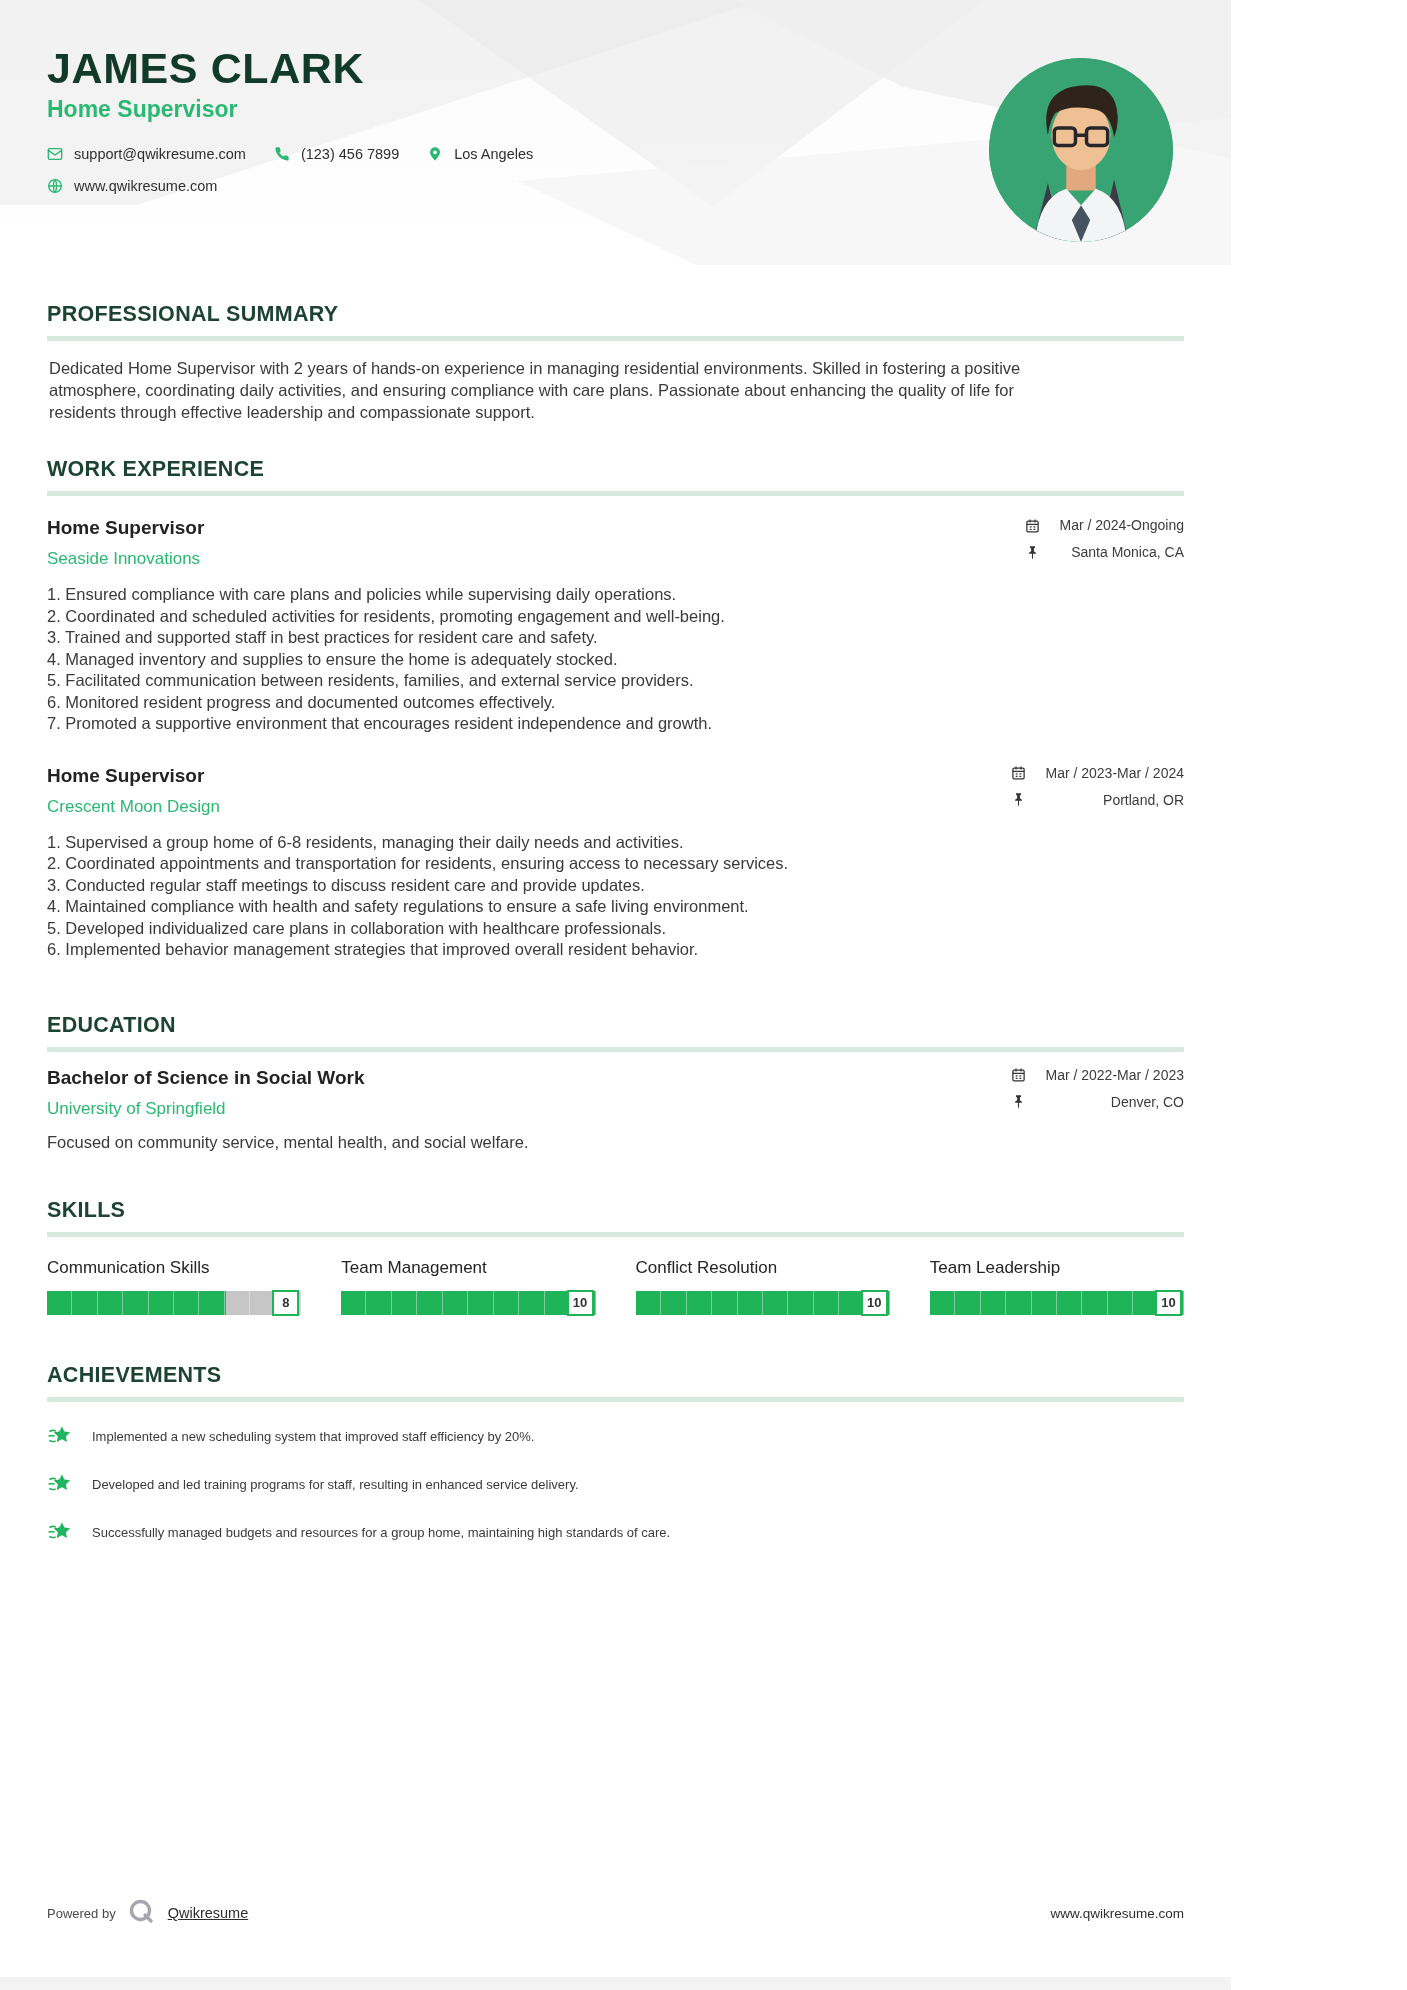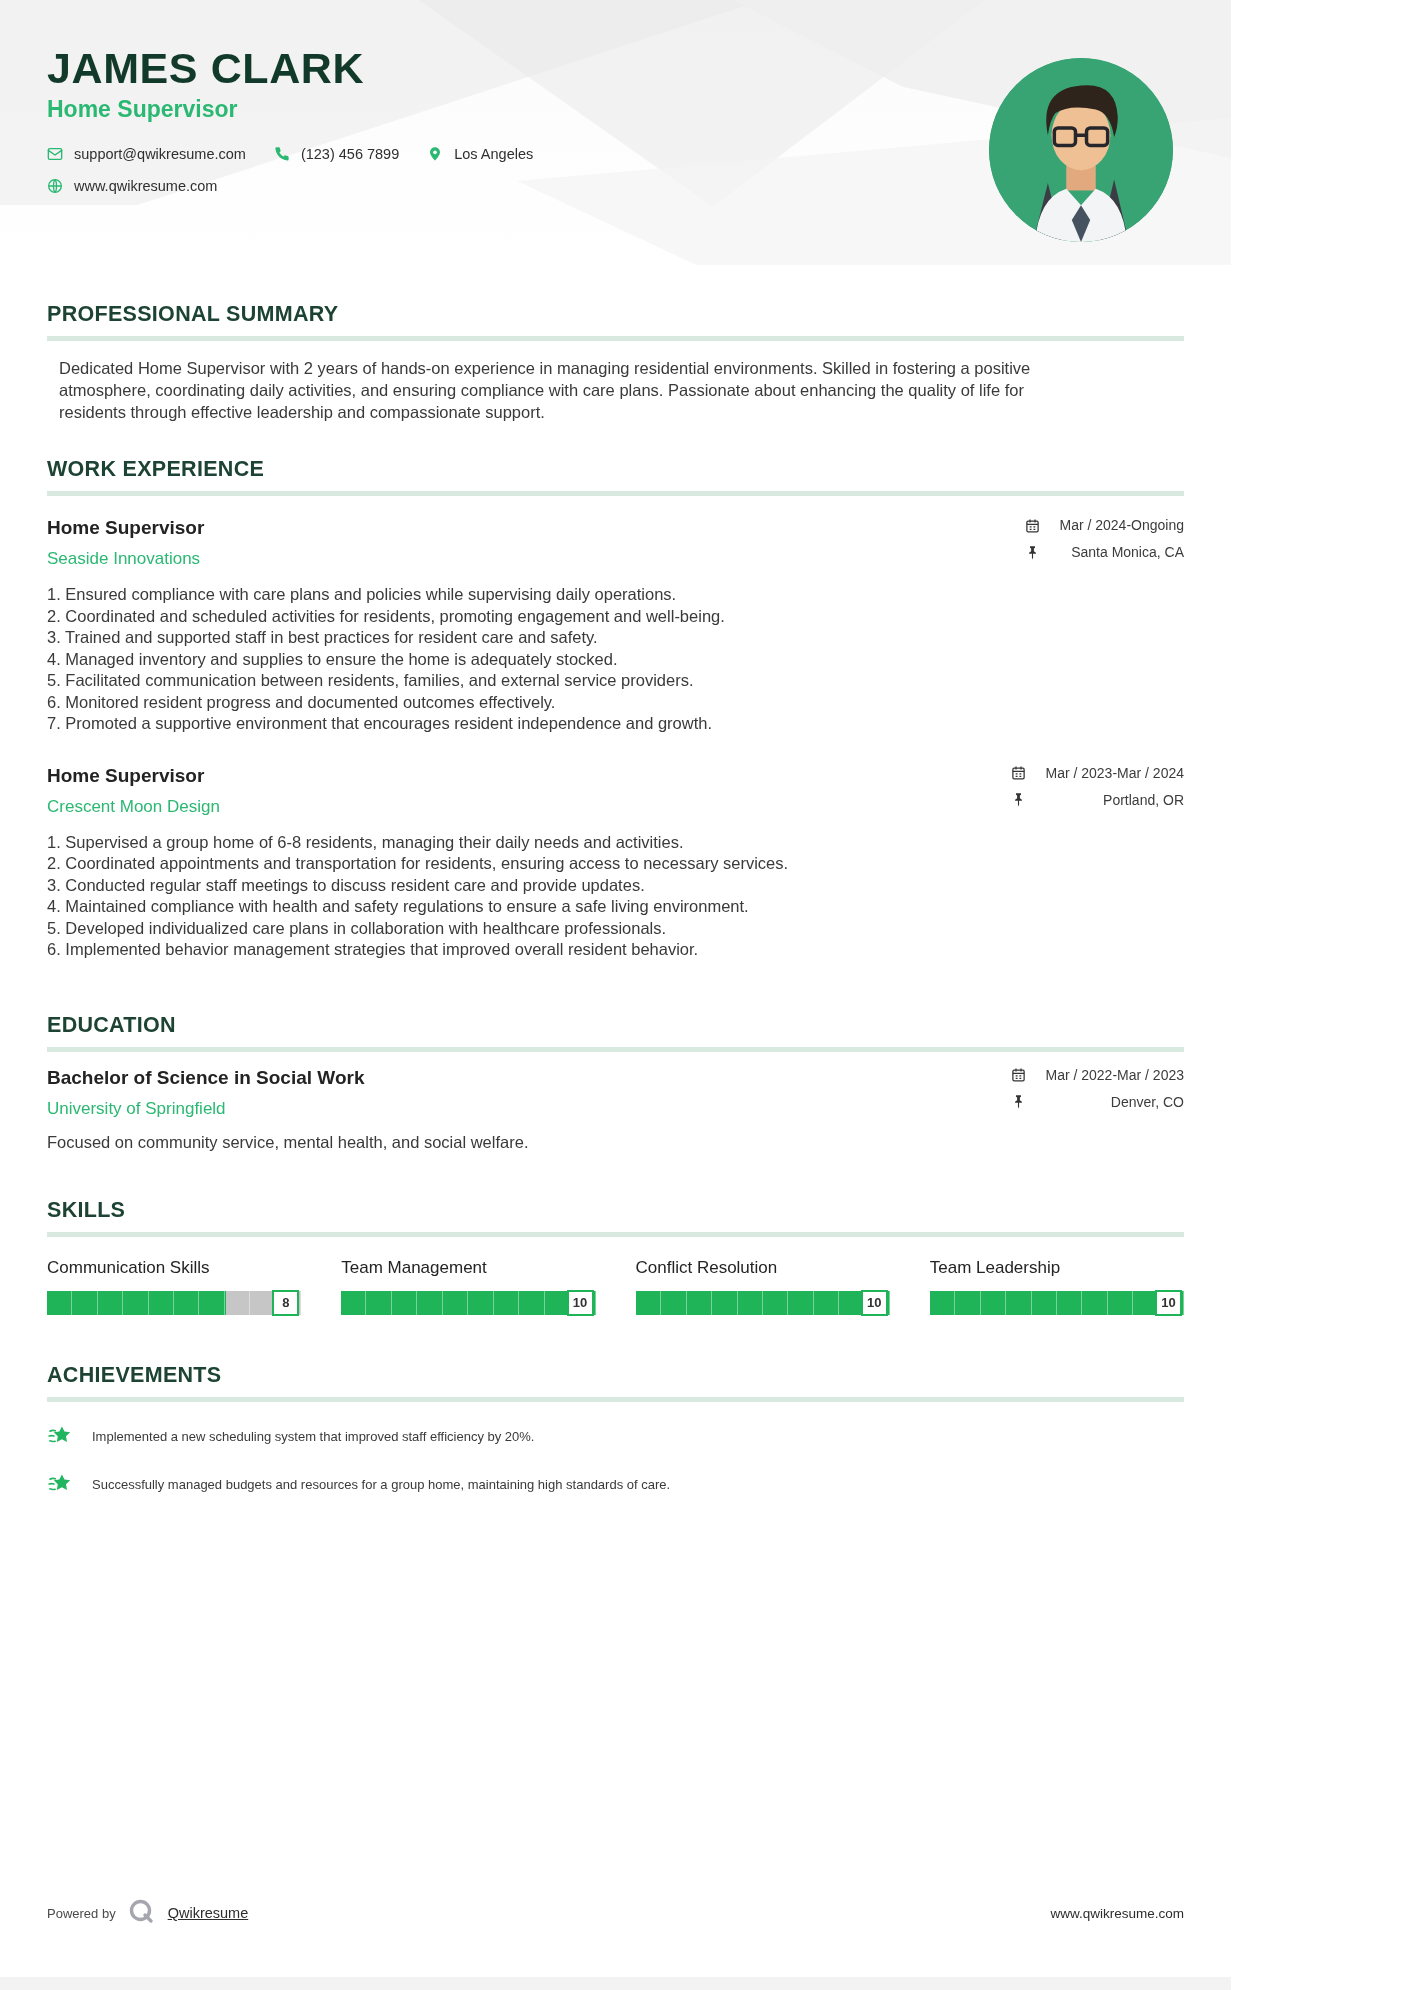--- a/index.html
+++ b/index.html
@@ -30,21 +30,21 @@
   .contact-item{display:inline-flex;align-items:center;gap:11px;}
   .contact-item svg{width:16px;height:16px;flex:0 0 auto;}
   .avatar{position:absolute;top:58px;right:58px;width:184px;height:184px;border-radius:50%;overflow:hidden;background:#38a474;}
   .avatar svg{width:100%;height:100%;display:block;}
 
   
   .content{position:relative;padding:0 47px;}
   .section-heading{margin:0;font-size:21.5px;font-weight:800;letter-spacing:.3px;color:var(--heading);}
   .divider{height:5px;background:var(--divider);margin-top:9px;}
   .summary-section{margin-top:37px;}
-  .summary-text{margin:17px 12px 0;font-size:16.5px;line-height:1.32;color:var(--body);max-width:1035px;}
+  .summary-text{margin:17px 2px 0;font-size:16.5px;line-height:1.32;color:var(--body);max-width:1035px;}
 
   .experience-section{margin-top:34px;}
   .job{margin-top:21px;}
   .job + .job{margin-top:30px;}
   .job-head{display:flex;justify-content:space-between;align-items:flex-start;}
   .job-title{font-size:19px;font-weight:700;color:#232323;}
   .job-company{margin-top:10px;font-size:17px;font-weight:500;color:var(--accent);}
   .job-meta{text-align:right;font-size:14px;color:#3c3c3c;}
   .meta-line{display:flex;justify-content:space-between;align-items:center;gap:19px;}
   .meta-line + .meta-line{margin-top:11px;}
@@ -296,20 +296,27 @@
       <div class="divider"></div>
       <div class="achv-list" id="achievements">
   <div class="achv-item">
     <svg viewBox="0 0 28 28">
       <path d="M15.5 3.5l2.6 5.3 5.9.9-4.3 4.1 1 5.9-5.2-2.8-5.3 2.8 1-5.9-4.2-4.1 5.8-.9z" fill="#21b55f"></path>
       <path d="M3 8.5c2.2-1.2 3.6-1.2 5.6-.4M2.2 13.5c2-.6 3.2-.6 5-.1M3 18.5c2.2.9 3.5 1 5.4.4" stroke="#21b55f" stroke-width="1.7" fill="none" stroke-linecap="round"></path>
     </svg>
     <span>Implemented a new scheduling system that improved staff efficiency by 20%.</span>
   </div>
 
+  <div class="achv-item">
+    <svg viewBox="0 0 28 28">
+      <path d="M15.5 3.5l2.6 5.3 5.9.9-4.3 4.1 1 5.9-5.2-2.8-5.3 2.8 1-5.9-4.2-4.1 5.8-.9z" fill="#21b55f"></path>
+      <path d="M3 8.5c2.2-1.2 3.6-1.2 5.6-.4M2.2 13.5c2-.6 3.2-.6 5-.1M3 18.5c2.2.9 3.5 1 5.4.4" stroke="#21b55f" stroke-width="1.7" fill="none" stroke-linecap="round"></path>
+    </svg>
+    <span>Developed and led training programs for staff, resulting in enhanced service delivery.</span>
+  </div>
 
   <div class="achv-item">
     <svg viewBox="0 0 28 28">
       <path d="M15.5 3.5l2.6 5.3 5.9.9-4.3 4.1 1 5.9-5.2-2.8-5.3 2.8 1-5.9-4.2-4.1 5.8-.9z" fill="#21b55f"></path>
       <path d="M3 8.5c2.2-1.2 3.6-1.2 5.6-.4M2.2 13.5c2-.6 3.2-.6 5-.1M3 18.5c2.2.9 3.5 1 5.4.4" stroke="#21b55f" stroke-width="1.7" fill="none" stroke-linecap="round"></path>
     </svg>
     <span>Successfully managed budgets and resources for a group home, maintaining high standards of care.</span>
   </div>
 </div>
     </section>

